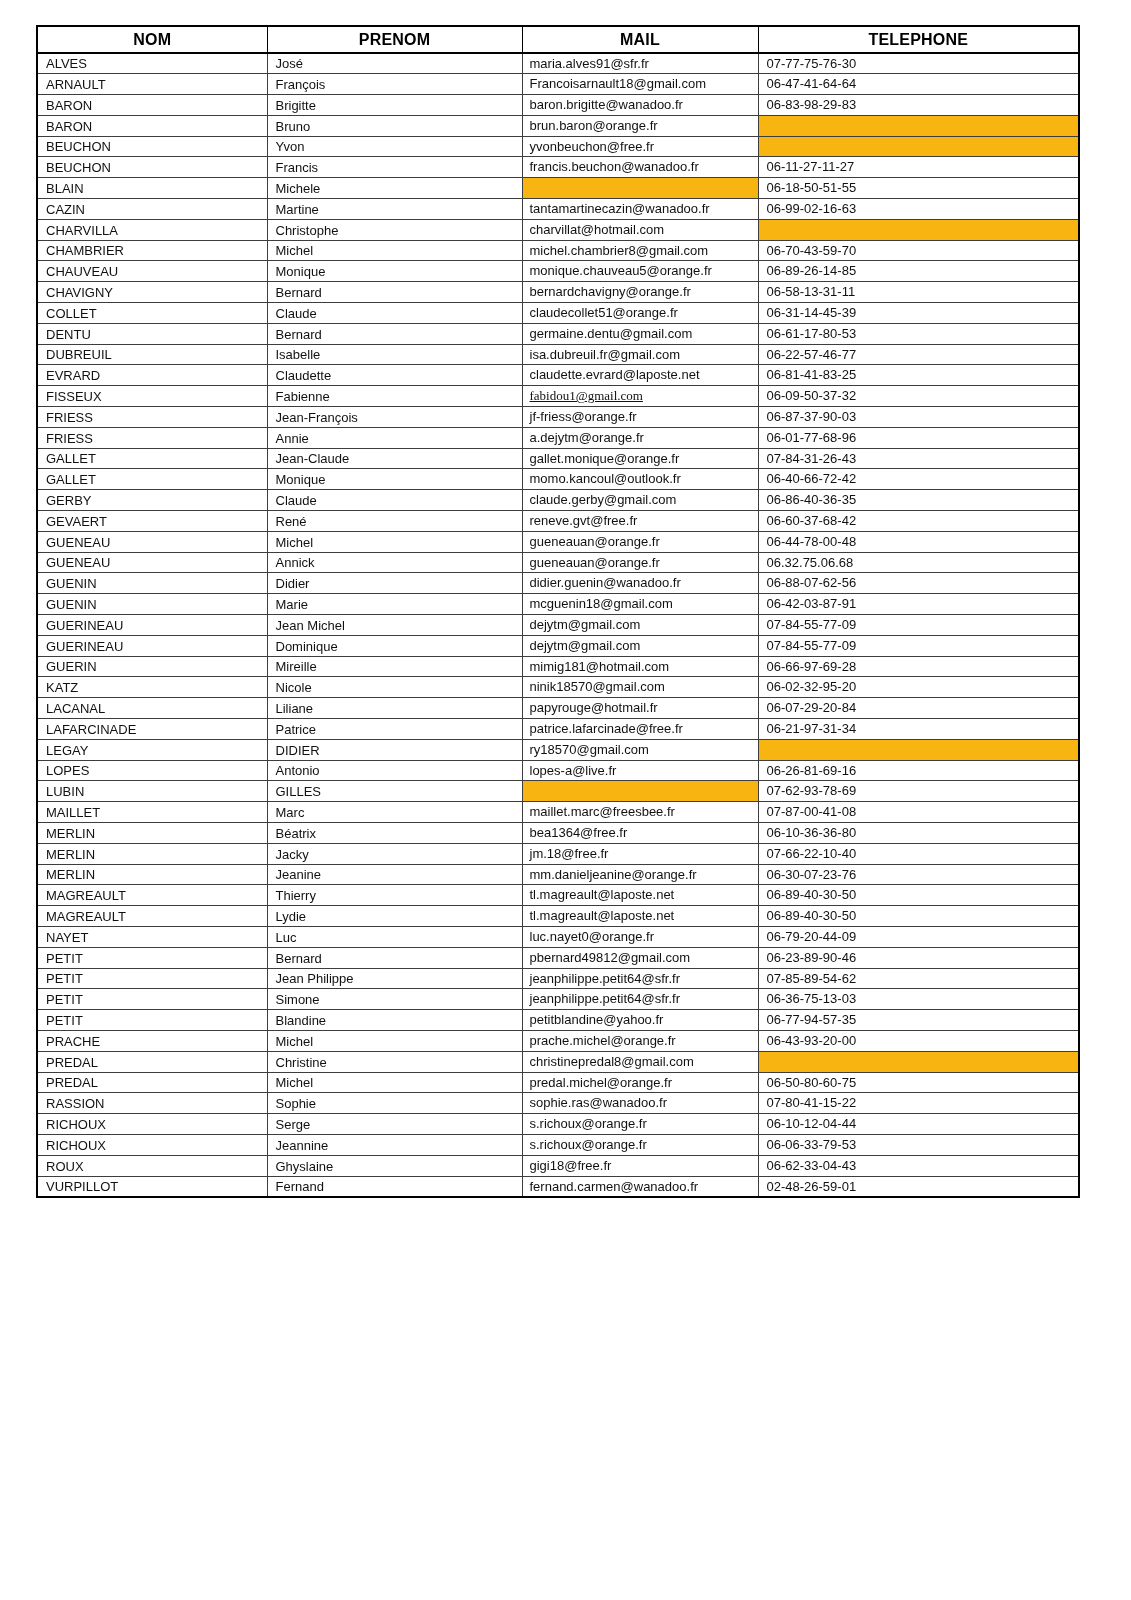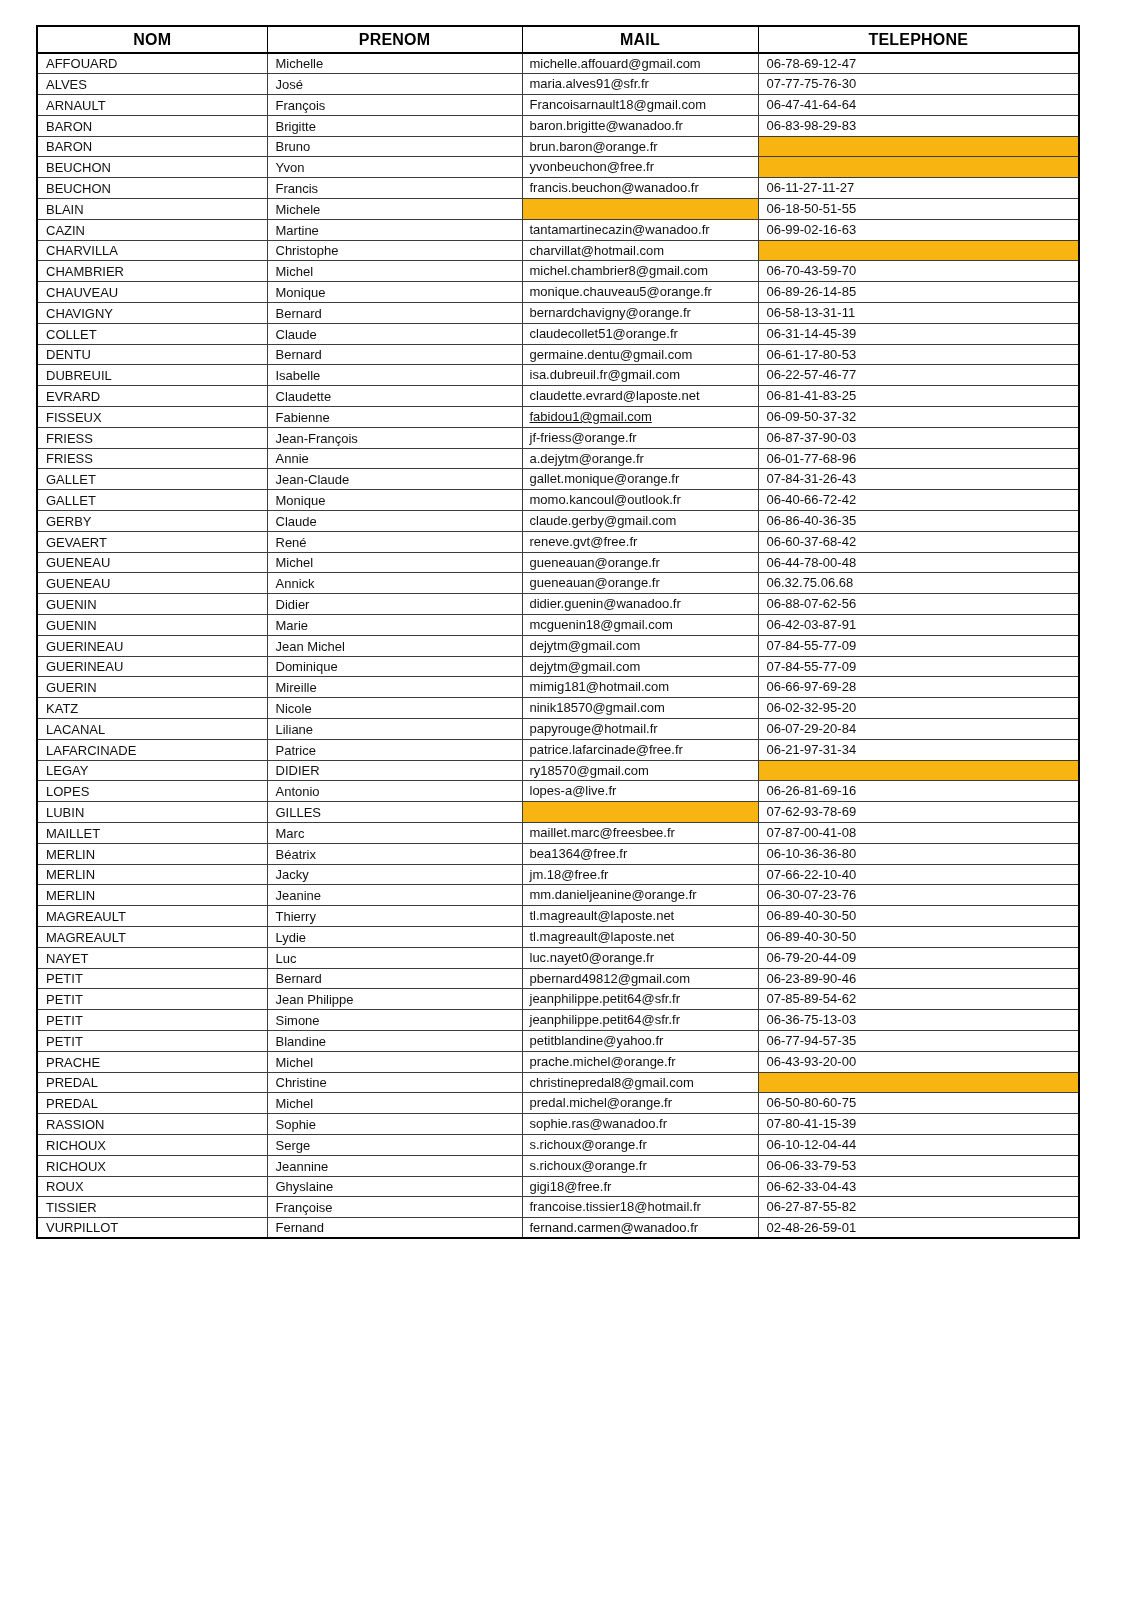--- a/index.html
+++ b/index.html
@@ -41,21 +41,21 @@
     color:#111;
     border:1px solid #3d3d3d;
     background:#fff;
     white-space:nowrap;
     overflow:hidden;
   }
   td.nom    { padding:0 0 2px 8px;  vertical-align:bottom; }
   td.prenom { padding:0 0 2px 8px;  vertical-align:bottom; }
   td.mail   { padding:2px 0 0 7px;  vertical-align:top; }
   td.tel    { padding:2px 0 0 8px;  vertical-align:top; }
-  td.ul     { text-decoration:underline; }
+  td.ul     { text-decoration:underline;font-family:Liberation Serif, serif; }
 </style>
 </head>
 <body>
 
 <div class="page">
   <table class="contacts">
     <colgroup>
       <col class="c-nom">
         <col class="c-prenom">
         <col class="c-mail">
@@ -64,26 +64,20 @@
     <thead>
       <tr>
         <th>NOM</th>
         <th>PRENOM</th>
         <th>MAIL</th>
         <th>TELEPHONE</th>
       </tr>
     </thead>
     <tbody>
         <tr>
-          <td class="nom">AFFOUARD</td>
-          <td class="prenom">Michelle</td>
-          <td class="mail">michelle.affouard@gmail.com</td>
-          <td class="tel">06-78-69-12-47</td>
-        </tr>
-        <tr>
           <td class="nom">ALVES</td>
           <td class="prenom">José</td>
           <td class="mail">maria.alves91@sfr.fr</td>
           <td class="tel">07-77-75-76-30</td>
         </tr>
         <tr>
           <td class="nom">ARNAULT</td>
           <td class="prenom">François</td>
           <td class="mail">Francoisarnault18@gmail.com</td>
           <td class="tel">06-47-41-64-64</td>
@@ -373,45 +367,39 @@
         <tr>
           <td class="nom">PREDAL</td>
           <td class="prenom">Michel</td>
           <td class="mail">predal.michel@orange.fr</td>
           <td class="tel">06-50-80-60-75</td>
         </tr>
         <tr>
           <td class="nom">RASSION</td>
           <td class="prenom">Sophie</td>
           <td class="mail">sophie.ras@wanadoo.fr</td>
-          <td class="tel">07-80-41-15-39</td>
+          <td class="tel">07-80-41-15-22</td>
         </tr>
         <tr>
           <td class="nom">RICHOUX</td>
           <td class="prenom">Serge</td>
           <td class="mail">s.richoux@orange.fr</td>
           <td class="tel">06-10-12-04-44</td>
         </tr>
         <tr>
           <td class="nom">RICHOUX</td>
           <td class="prenom">Jeannine</td>
           <td class="mail">s.richoux@orange.fr</td>
           <td class="tel">06-06-33-79-53</td>
         </tr>
         <tr>
           <td class="nom">ROUX</td>
           <td class="prenom">Ghyslaine</td>
           <td class="mail">gigi18@free.fr</td>
           <td class="tel">06-62-33-04-43</td>
-        </tr>
-        <tr>
-          <td class="nom">TISSIER</td>
-          <td class="prenom">Françoise</td>
-          <td class="mail">francoise.tissier18@hotmail.fr</td>
-          <td class="tel">06-27-87-55-82</td>
         </tr>
         <tr>
           <td class="nom">VURPILLOT</td>
           <td class="prenom">Fernand</td>
           <td class="mail">fernand.carmen@wanadoo.fr</td>
           <td class="tel">02-48-26-59-01</td>
         </tr>
       </tbody>
   </table>
 </div>

